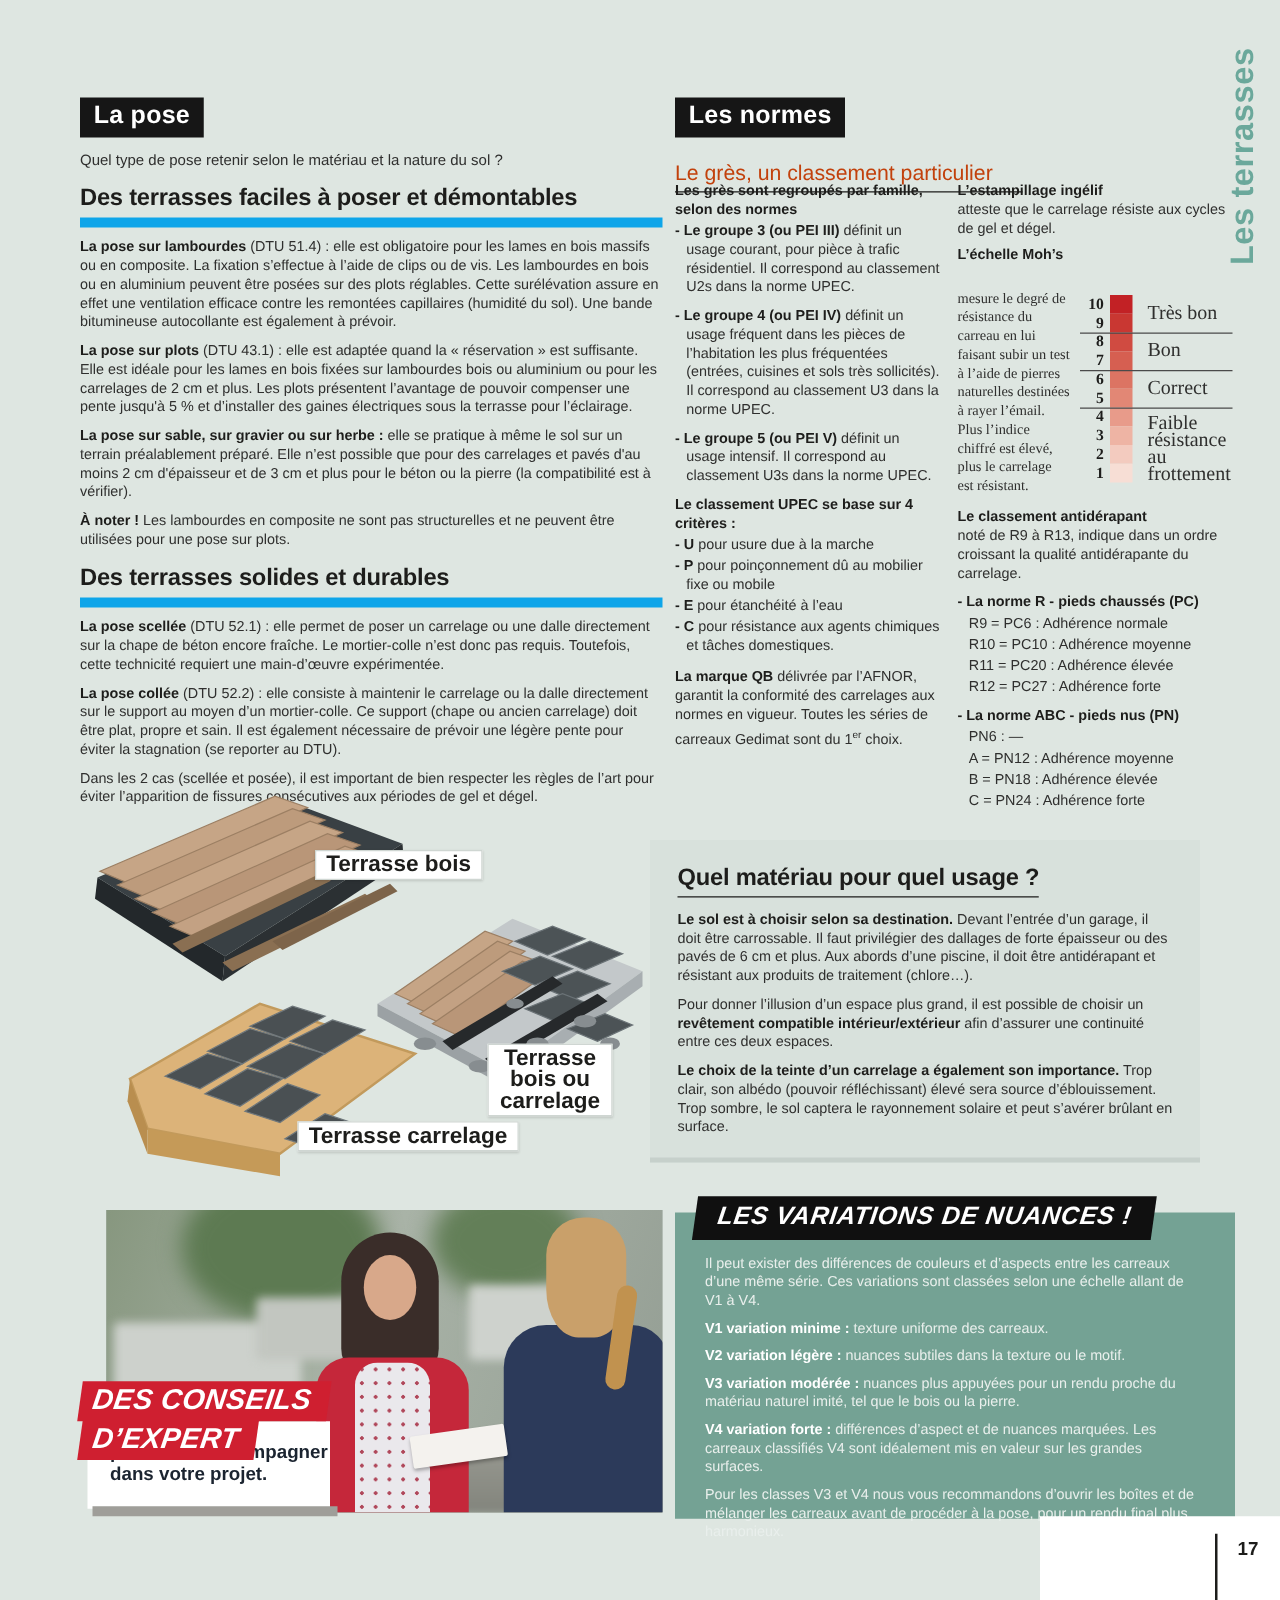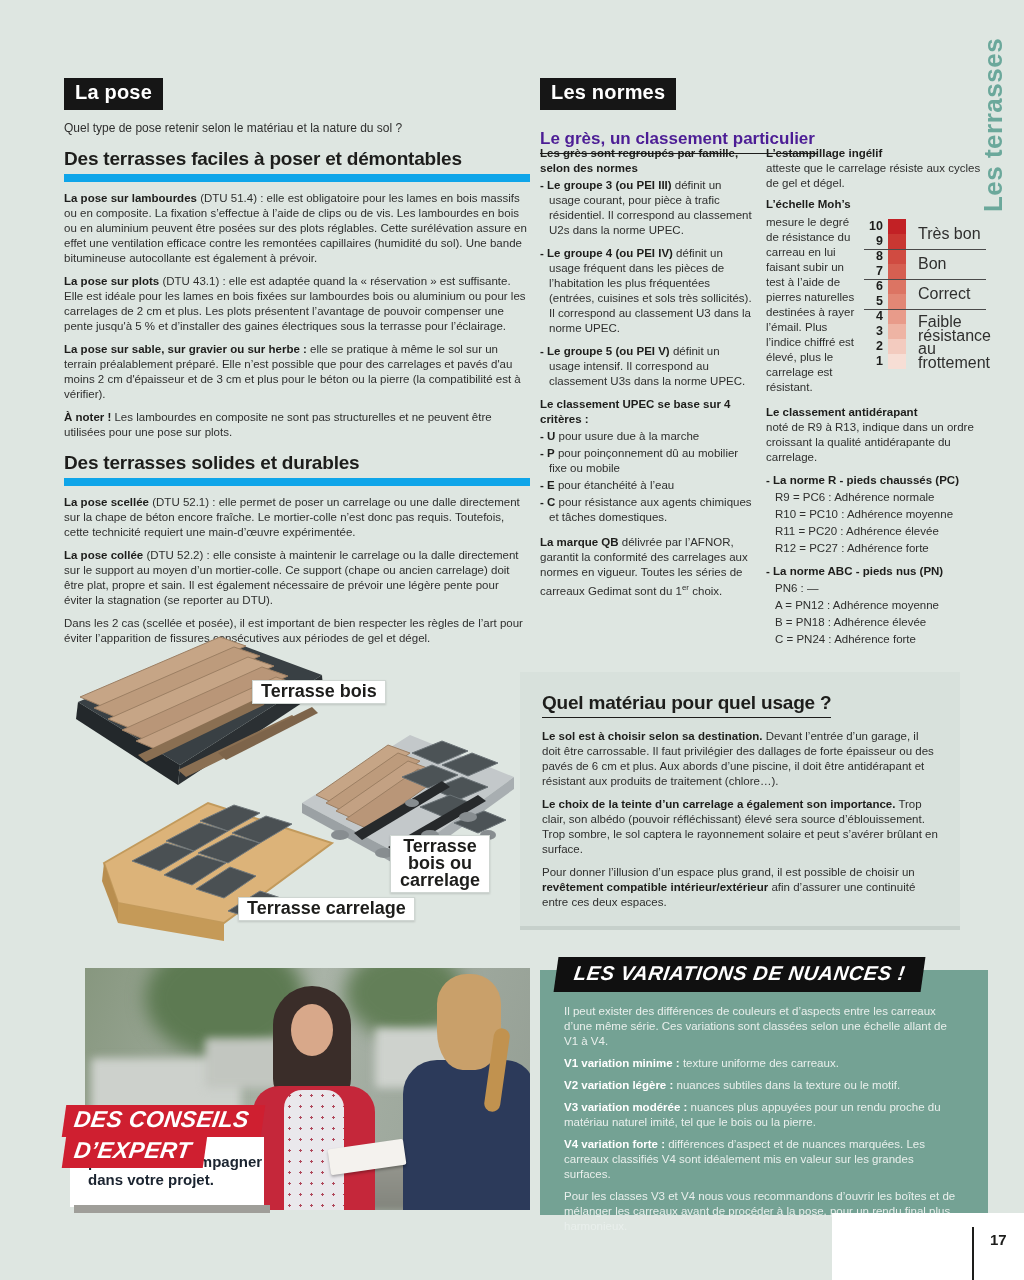--- a/index.html
+++ b/index.html
@@ -26,39 +26,39 @@
     display:inline-block; background:#161616; color:#fff;
     font-weight:bold; font-size:20px; padding:3px 11px 6px;
     margin-bottom:9px; letter-spacing:0.2px;
   }
   .h-big {
     font-size:19px; font-weight:bold; color:#1d1d1b;
     border-bottom:8px solid #0ea5e9; padding-bottom:4px;
     margin:12px 0 9px; letter-spacing:-0.2px;
   }
   .h-mid {
-    display:block; font-size:17px; font-weight:bold; color:#4c1d95;
+    display:block; font-size:17px; font-weight:normal; color:#c2410c;
     border-bottom:1.5px solid #1d1d1b; padding-bottom:4px;
     margin:10px 0 12px; width:278px;
   }
   .p { margin:0 0 8px; font-size:11.5px; line-height:15px; }
   .lead { font-weight:bold; color:#1d1d1b; }
   .intro { font-size:12px; margin:2px 0 2px; }
   .hang { padding-left:9px; text-indent:-9px; }
   .tight { margin-bottom:2px; }
   .ind { padding-left:9px; }
 
   
   .col-left  { position:absolute; left:64px;  top:78px; width:466px; }
   .col-right { position:absolute; left:540px; top:78px; width:448px; }
   .ncol1 { position:absolute; left:0;   top:68px; width:212px; }
   .ncol2 { position:absolute; left:226px; top:68px; width:222px; }
 
   
-  .mohs-fig { display:flex; gap:8px; margin-top:3px; margin-bottom:10px; }
+  .mohs-fig { display:flex; gap:8px; margin-top:20px; margin-bottom:10px;font-family:Liberation Serif, serif; }
   .mohs-text { width:90px; font-size:11.5px; line-height:15px; }
   .mohs-scale { position:relative; width:122px; height:158px; margin-top:4px; }
   .mohs-row { display:flex; height:15px; }
   .mohs-num { width:24px; text-align:right; font-weight:bold; font-size:12.5px; line-height:15px; color:#1d1d1b; padding-right:5px; }
   .mohs-cell { width:18px; height:15px; }
   .mohs-lab { position:absolute; left:54px; width:70px; font-size:16px; line-height:13.5px; color:#2f2f2e; }
   .mohs-sep { position:absolute; left:0; width:122px; height:1px; background:#4a4a4a; }
 
   
   .diagrams { position:absolute; left:60px; top:625px; width:470px; height:340px; }
@@ -319,22 +319,22 @@
     <div class="p ind tight">PN6 : —</div>
     <div class="p ind tight">A = PN12 : Adhérence moyenne</div>
     <div class="p ind tight">B = PN18 : Adhérence élevée</div>
     <div class="p ind">C = PN24 : Adhérence forte</div>
   </div>
 </div>
 
 <div class="usage">
   <div class="usage-h">Quel matériau pour quel usage ?</div>
   <p class="p"><span class="lead">Le sol est à choisir selon sa destination.</span><span> Devant l’entrée d’un garage, il doit être carrossable. Il faut privilégier des dallages de forte épaisseur ou des pavés de 6 cm et plus. Aux abords d’une piscine, il doit être antidérapant et résistant aux produits de traitement (chlore…).</span></p>
+  <p class="p"><span>Pour donner l’illusion d’un espace plus grand, il est possible de choisir un </span><span class="lead">revêtement compatible intérieur/extérieur</span><span> afin d’assurer une continuité entre ces deux espaces.</span></p>
   <p class="p"><span class="lead">Le choix de la teinte d’un carrelage a également son importance.</span><span> Trop clair, son albédo (pouvoir réfléchissant) élevé sera source d’éblouissement. Trop sombre, le sol captera le rayonnement solaire et peut s’avérer brûlant en surface.</span></p>
-  <p class="p"><span>Pour donner l’illusion d’un espace plus grand, il est possible de choisir un </span><span class="lead">revêtement compatible intérieur/extérieur</span><span> afin d’assurer une continuité entre ces deux espaces.</span></p>
 </div>
 
 <div class="vars">
   <div class="ribbon">LES VARIATIONS DE NUANCES !</div>
   <div class="vars-body">
     <p class="p">Il peut exister des différences de couleurs et d’aspects entre les carreaux d’une même série. Ces variations sont classées selon une échelle allant de V1 à V4.</p>
     <p class="p"><span class="lead">V1 variation minime :</span><span> texture uniforme des carreaux.</span></p>
     <p class="p"><span class="lead">V2 variation légère :</span><span> nuances subtiles dans la texture ou le motif.</span></p>
     <p class="p"><span class="lead">V3 variation modérée :</span><span> nuances plus appuyées pour un rendu proche du matériau naturel imité, tel que le bois ou la pierre.</span></p>
     <p class="p"><span class="lead">V4 variation forte :</span><span> différences d’aspect et de nuances marquées. Les carreaux classifiés V4 sont idéalement mis en valeur sur les grandes surfaces.</span></p>

